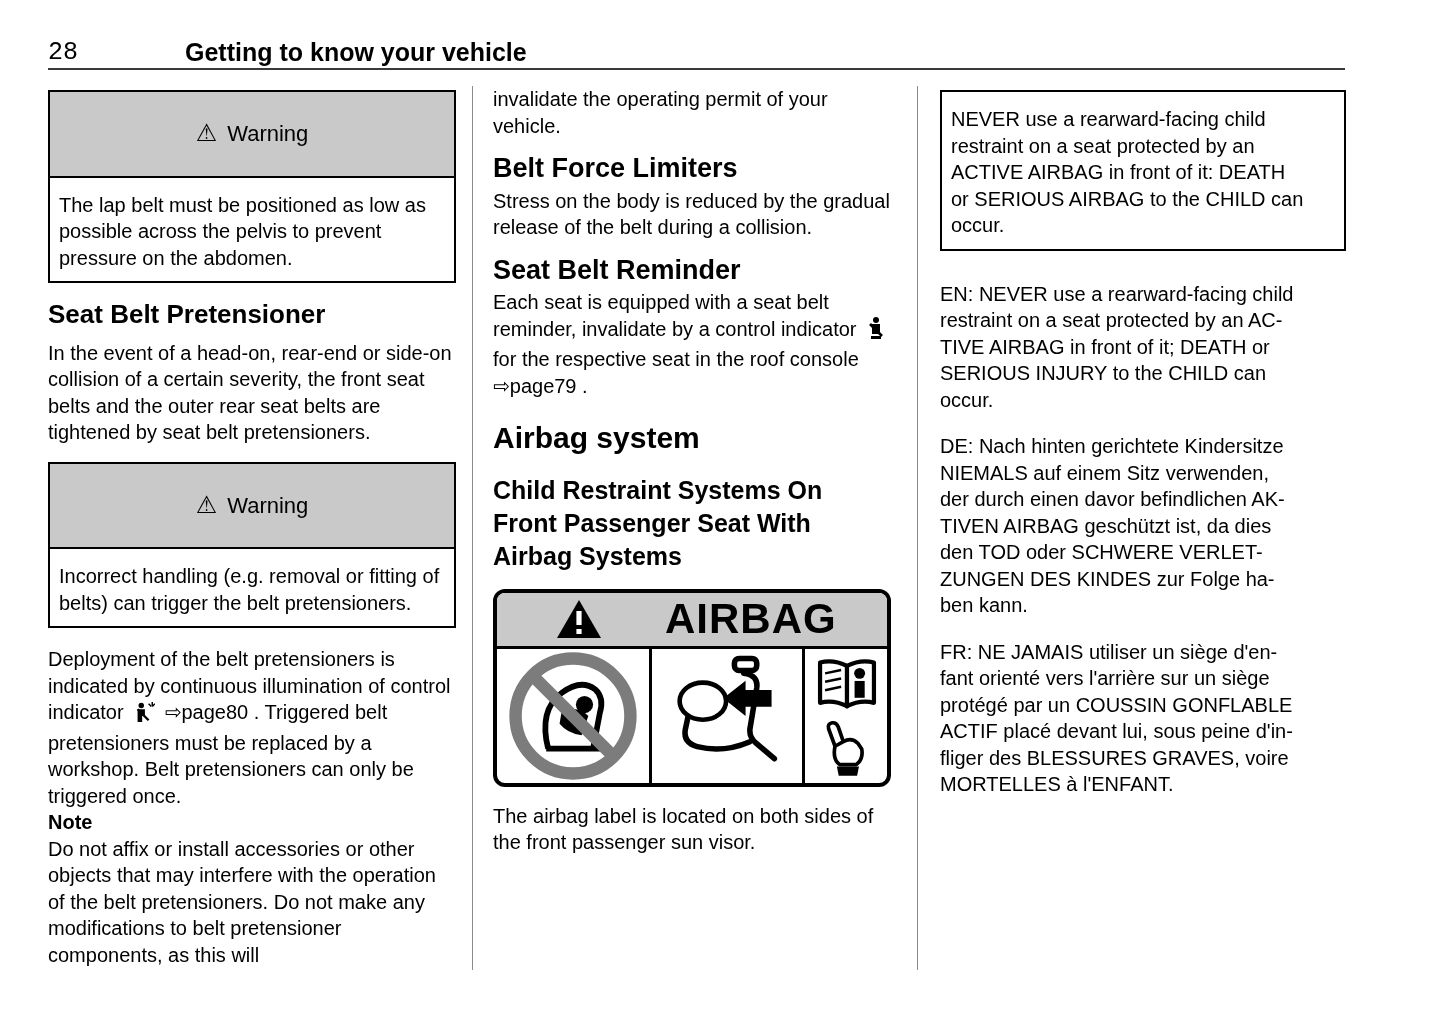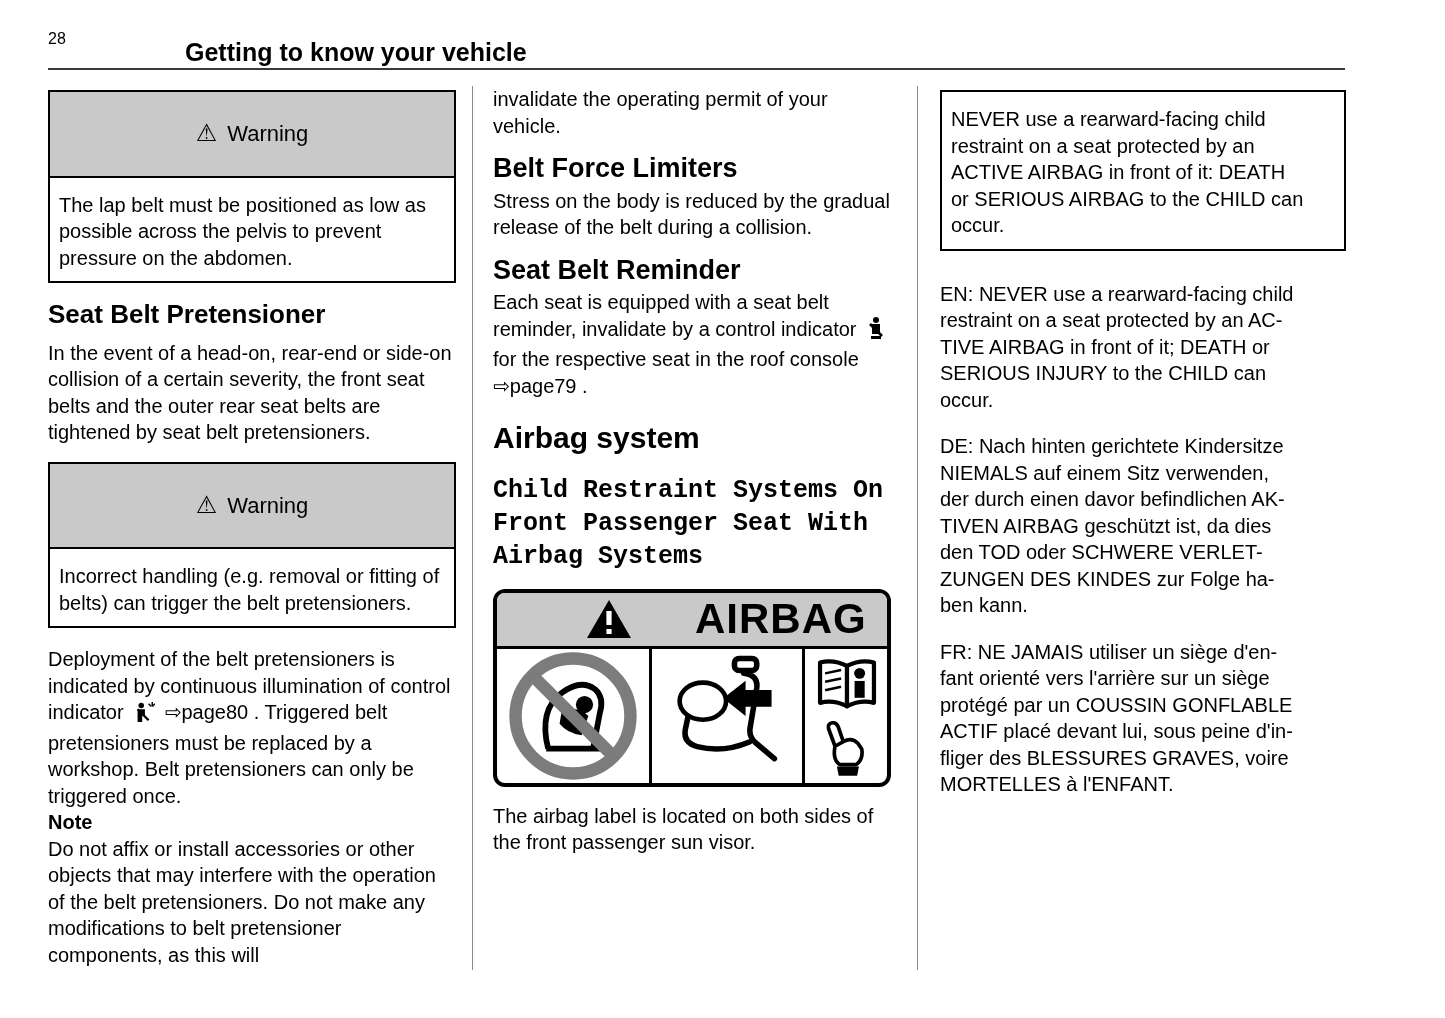--- a/index.html
+++ b/index.html
@@ -7,21 +7,21 @@
   body {
     background:#ffffff;
     color:#000;
     font-family:"Liberation Sans","DejaVu Sans",sans-serif;
     position:relative;
     overflow:hidden;
   }
   .page { position:absolute; inset:0; }
 
   
-  .pageno { position:absolute; left:48px; top:30px; font-size:16px; }
+  .pageno { position:absolute; left:48px; top:38px; font-size:25px;font-family:Liberation Mono, monospace; }
   .ptitle { position:absolute; left:185px; top:38px; font-size:25px; font-weight:bold; }
   .hrule { position:absolute; left:48px; top:68px; width:1297px; height:2px; background:#3a3a3a; }
 
   
   .vsep { position:absolute; top:86px; height:884px; width:1px; background:#8c8c8c; }
   .vsep1 { left:472px; }
   .vsep2 { left:917px; }
 
   
   .col { position:absolute; top:86px; font-size:20px; line-height:26.5px; }
@@ -30,21 +30,21 @@
   .col3 { left:940px; width:406px; }
 
   .col p { margin:0 0 16px; }
   p.tight { margin-bottom:0; }
   .pre { white-space:pre-line; }
   .b { font-weight:bold; }
 
   h2.sect { font-size:26px; font-weight:bold; margin:6px 0 12px; }
   h3.sub  { font-size:27px; font-weight:bold; margin:0 0 6px; }
   h1.big  { font-size:30px; font-weight:bold; margin:12px 0 22px; }
-  h2.child{ font-size:25px; font-weight:bold; line-height:33px; margin:0 0 16px; white-space:pre-line;font-family:Liberation Mono, monospace; }
+  h2.child{ font-size:25px; font-weight:bold; line-height:33px; margin:0 0 16px; white-space:pre-line; }
 
   
   .alertbox { border:2px solid #000; margin:4px 0 18px; background:#fff; }
   .alert-head {
     background:#c9c9c9; border-bottom:2px solid #000;
     text-align:center; font-size:22px; padding:28px 0;
   }
   .alert-head .tri { font-size:24px; margin-right:10px; }
   .alert-body { padding:14px 9px 10px; }
   .alert-body.pre { white-space:pre-line; }
@@ -54,21 +54,21 @@
   .ref { white-space:nowrap; }
 
   
   .airbag-label {
     border:4px solid #000; border-radius:12px; overflow:hidden;
     height:198px; display:flex; flex-direction:column; margin:0 0 16px;
     background:#fff;
   }
   .al-head {
     background:#c9c9c9; border-bottom:3px solid #000;
-    height:56px; flex:0 0 56px; display:flex; align-items:center;padding-left:30px;
+    height:56px; flex:0 0 56px; display:flex; align-items:center;
   }
   .al-head .al-tri { margin-left:58px; display:flex; }
   .al-word { font-size:42px; font-weight:bold; letter-spacing:1px; margin-left:62px; }
   .al-body { flex:1; display:flex; align-items:stretch; }
   .al-panel { display:flex; flex-direction:column; align-items:center; justify-content:center; }
   .al-panel + .al-panel { border-left:3px solid #000; }
   .al-p1 { flex:0 0 152px; }
   .al-p2 { flex:1; }
   .al-p3 { flex:0 0 86px; gap:2px; }
 

